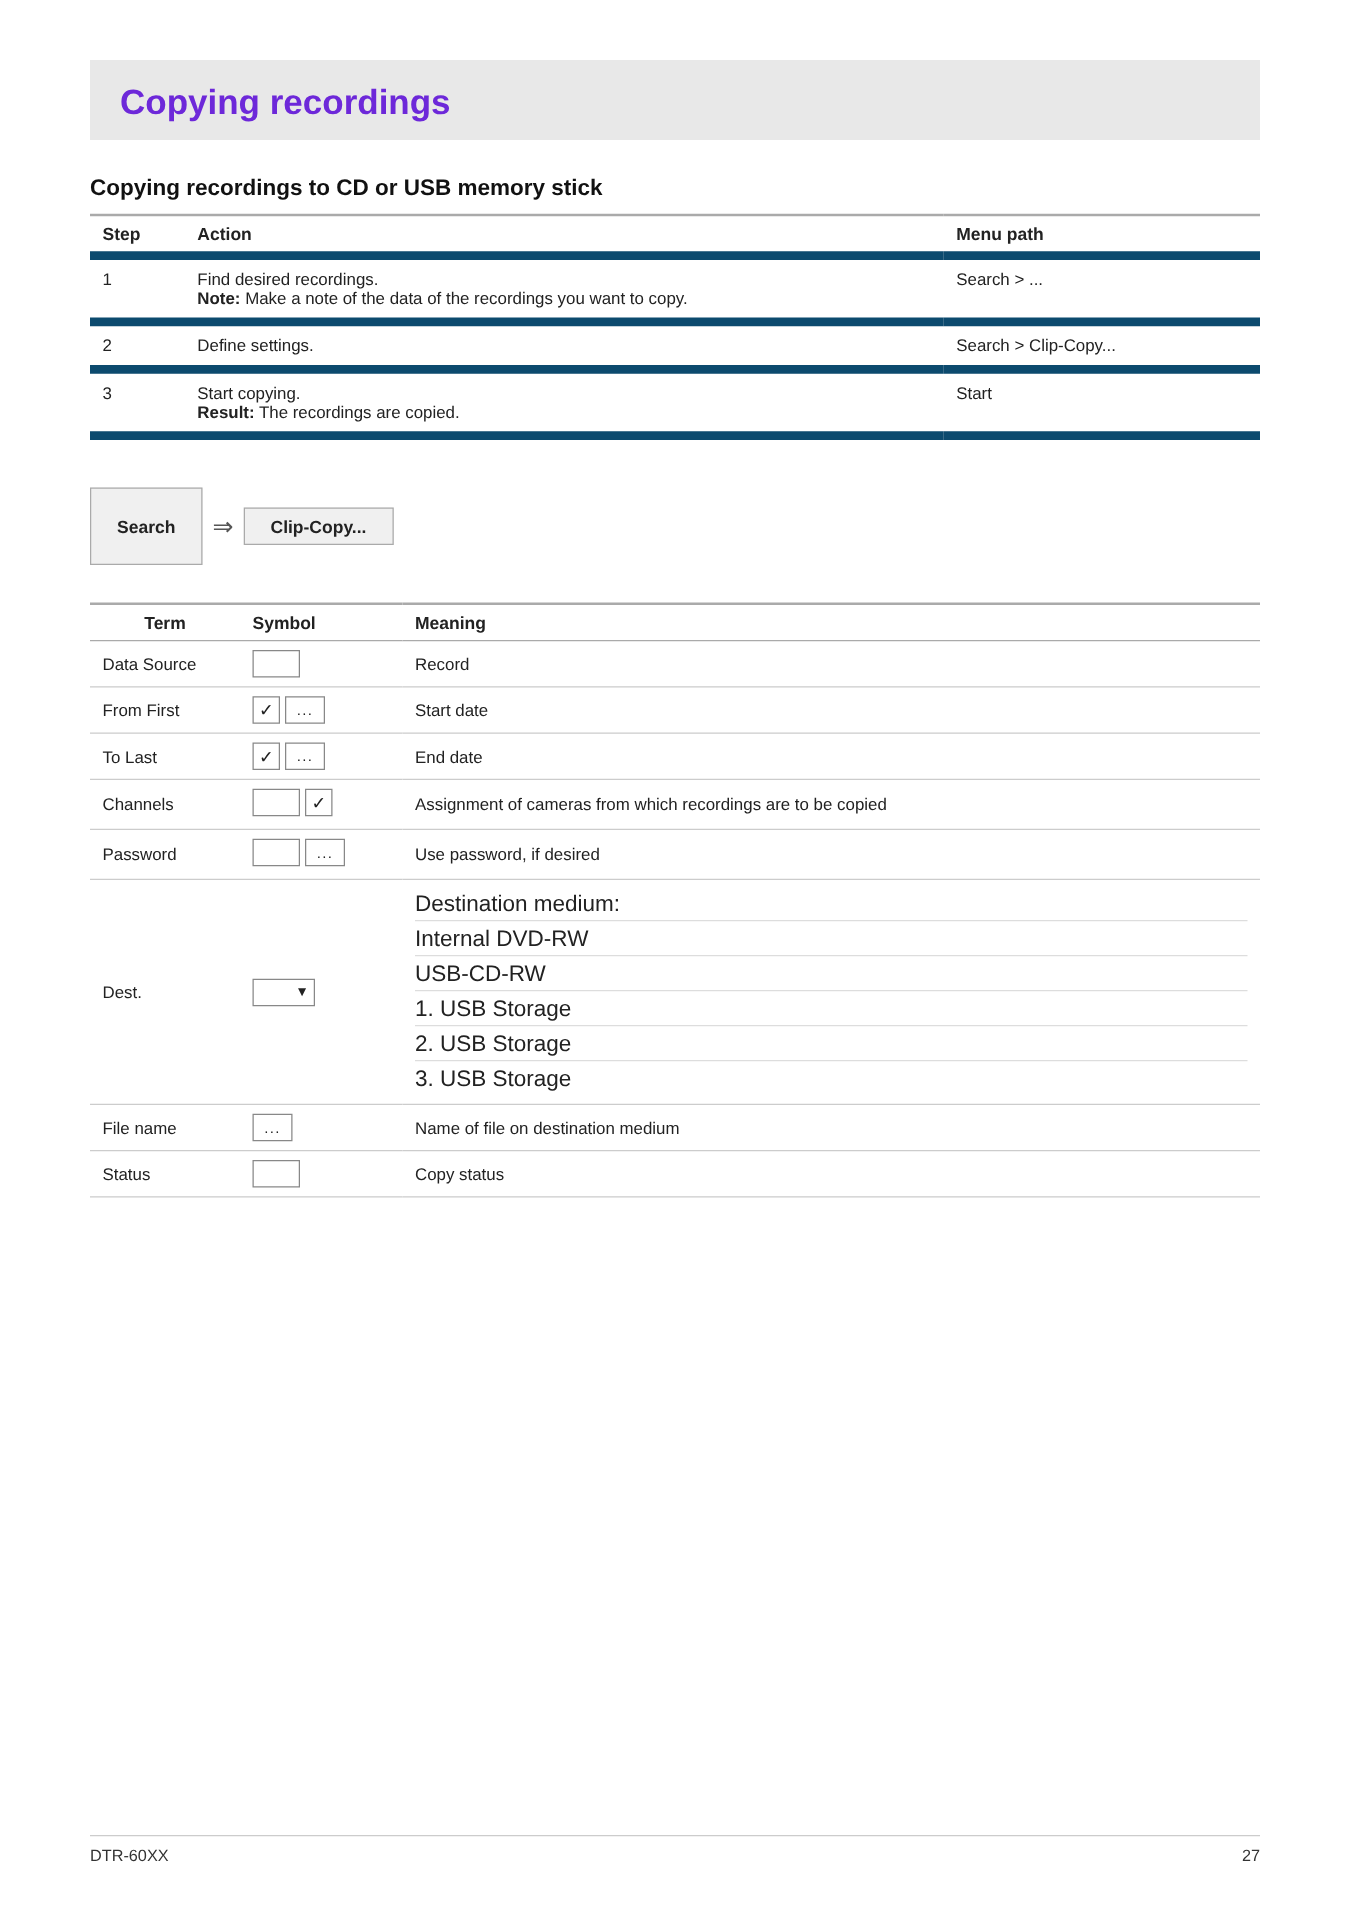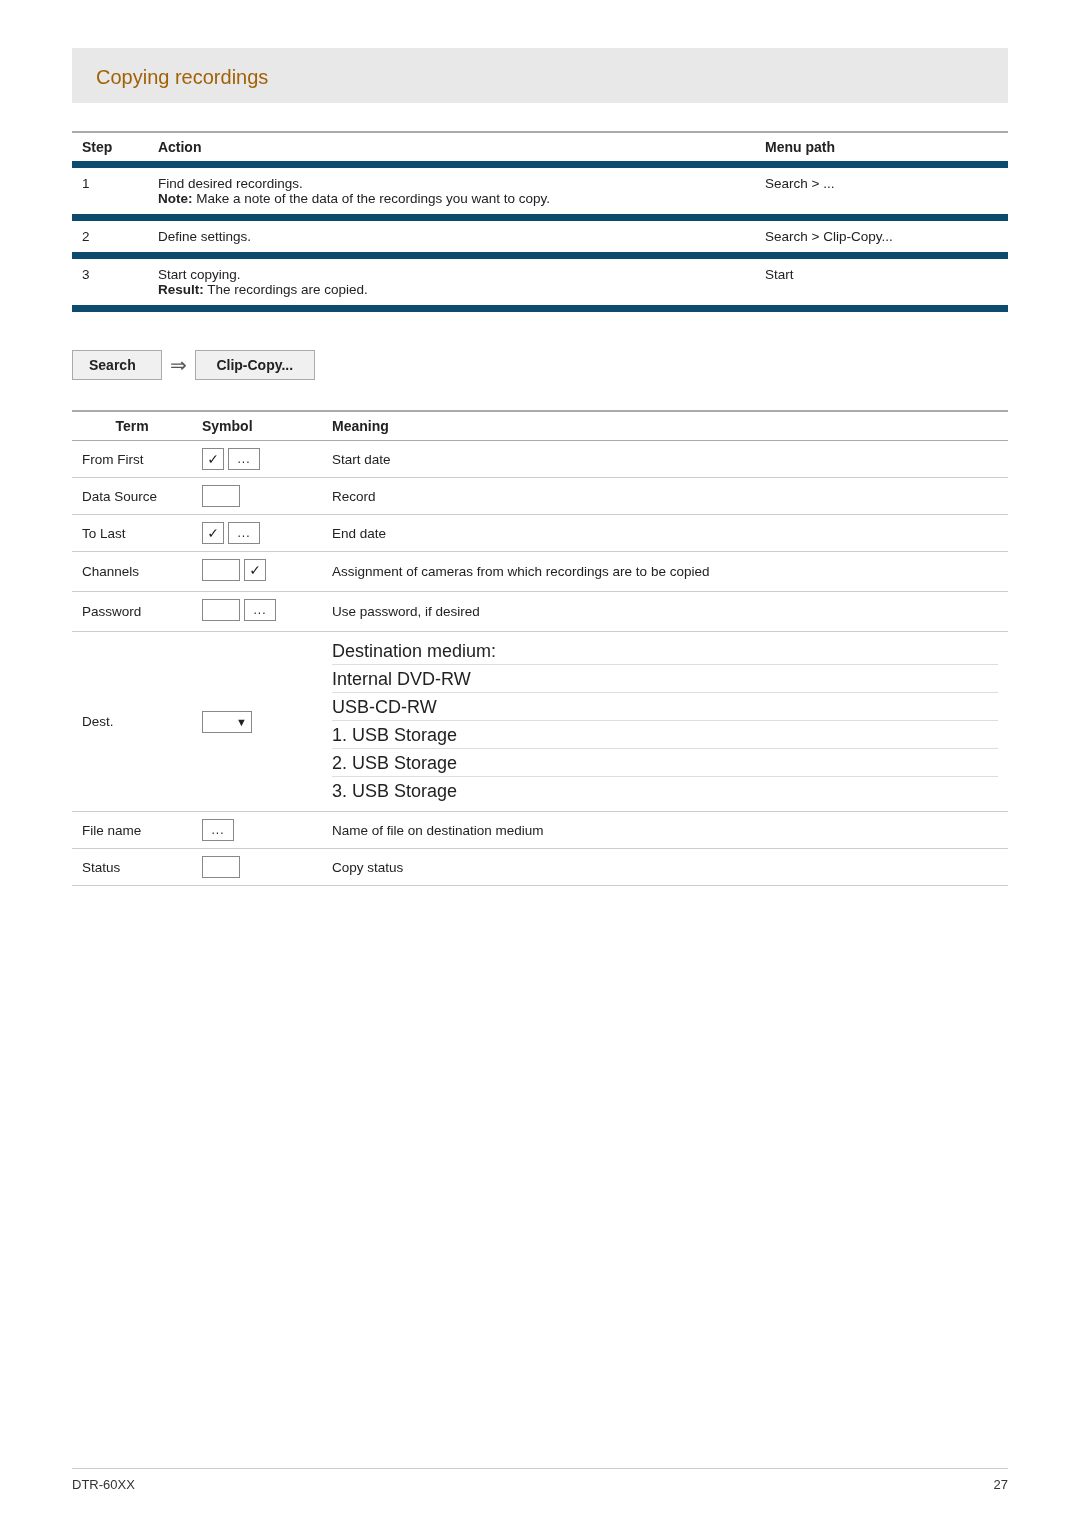--- a/index.html
+++ b/index.html
@@ -18,23 +18,23 @@
       padding: 48px 72px 80px 72px;
     }
 
     
     .page-title-bar {
       background: #e8e8e8;
       padding: 18px 24px 14px 24px;
       margin-bottom: 28px;
     }
     .page-title-bar h1 {
-      font-size: 20px;
-      font-weight: normal;
-      color: #a16207;
+      font-size: 28px;
+      font-weight: bold;
+      color: #6d28d9;
     }
 
     
     .section-heading {
       font-size: 18px;
       font-weight: bold;
       margin-bottom: 10px;
       color: #111;
     }
 
@@ -70,25 +70,25 @@
     .nav-bar {
       display: flex;
       align-items: center;
       gap: 0px;
       margin-bottom: 24px;
       padding: 6px 0;
     }
     .nav-button {
       border: 1px solid #aaa;
       background: #f0f0f0;
-      padding: 6px 16px;
+      padding: 22px 16px;
       font-size: 14px;
       font-weight: bold;
       min-width: 90px;
-      text-align: left;
+      text-align: center;
     }
     .nav-arrow {
       font-size: 20px;
       margin: 0 8px;
       color: #555;
     }
     .nav-button-active {
       border: 1px solid #aaa;
       background: #f0f0f0;
       padding: 6px 16px;
@@ -204,20 +204,21 @@
   </style>
 </head>
 <body>
 
 <div class="page">
 
   <div class="page-title-bar">
     <h1>Copying recordings</h1>
   </div>
 
+  <div class="section-heading">Copying recordings to CD or USB memory stick</div>
 
   <table class="step-table">
     <thead>
       <tr>
         <th class="col-step">Step</th>
         <th class="col-action">Action</th>
         <th class="col-menu">Menu path</th>
       </tr>
     </thead>
     <tbody>
@@ -260,36 +261,36 @@
     <thead>
       <tr>
         <th class="col-term">Term</th>
         <th class="col-symbol">Symbol</th>
         <th class="col-meaning">Meaning</th>
       </tr>
     </thead>
     <tbody>
 
       <tr>
+        <td>Data Source</td>
+        <td>
+          <span class="ui-box"></span>
+        </td>
+        <td>Record</td>
+      </tr>
+
+      <tr>
         <td>From First</td>
         <td>
           <span class="symbol-group">
             <span class="ui-checkbox-box">✓</span>
             <span class="ui-ellipsis-box">...</span>
           </span>
         </td>
         <td>Start date</td>
-      </tr>
-
-      <tr>
-        <td>Data Source</td>
-        <td>
-          <span class="ui-box"></span>
-        </td>
-        <td>Record</td>
       </tr>
 
       <tr>
         <td>To Last</td>
         <td>
           <span class="symbol-group">
             <span class="ui-checkbox-box">✓</span>
             <span class="ui-ellipsis-box">...</span>
           </span>
         </td>

